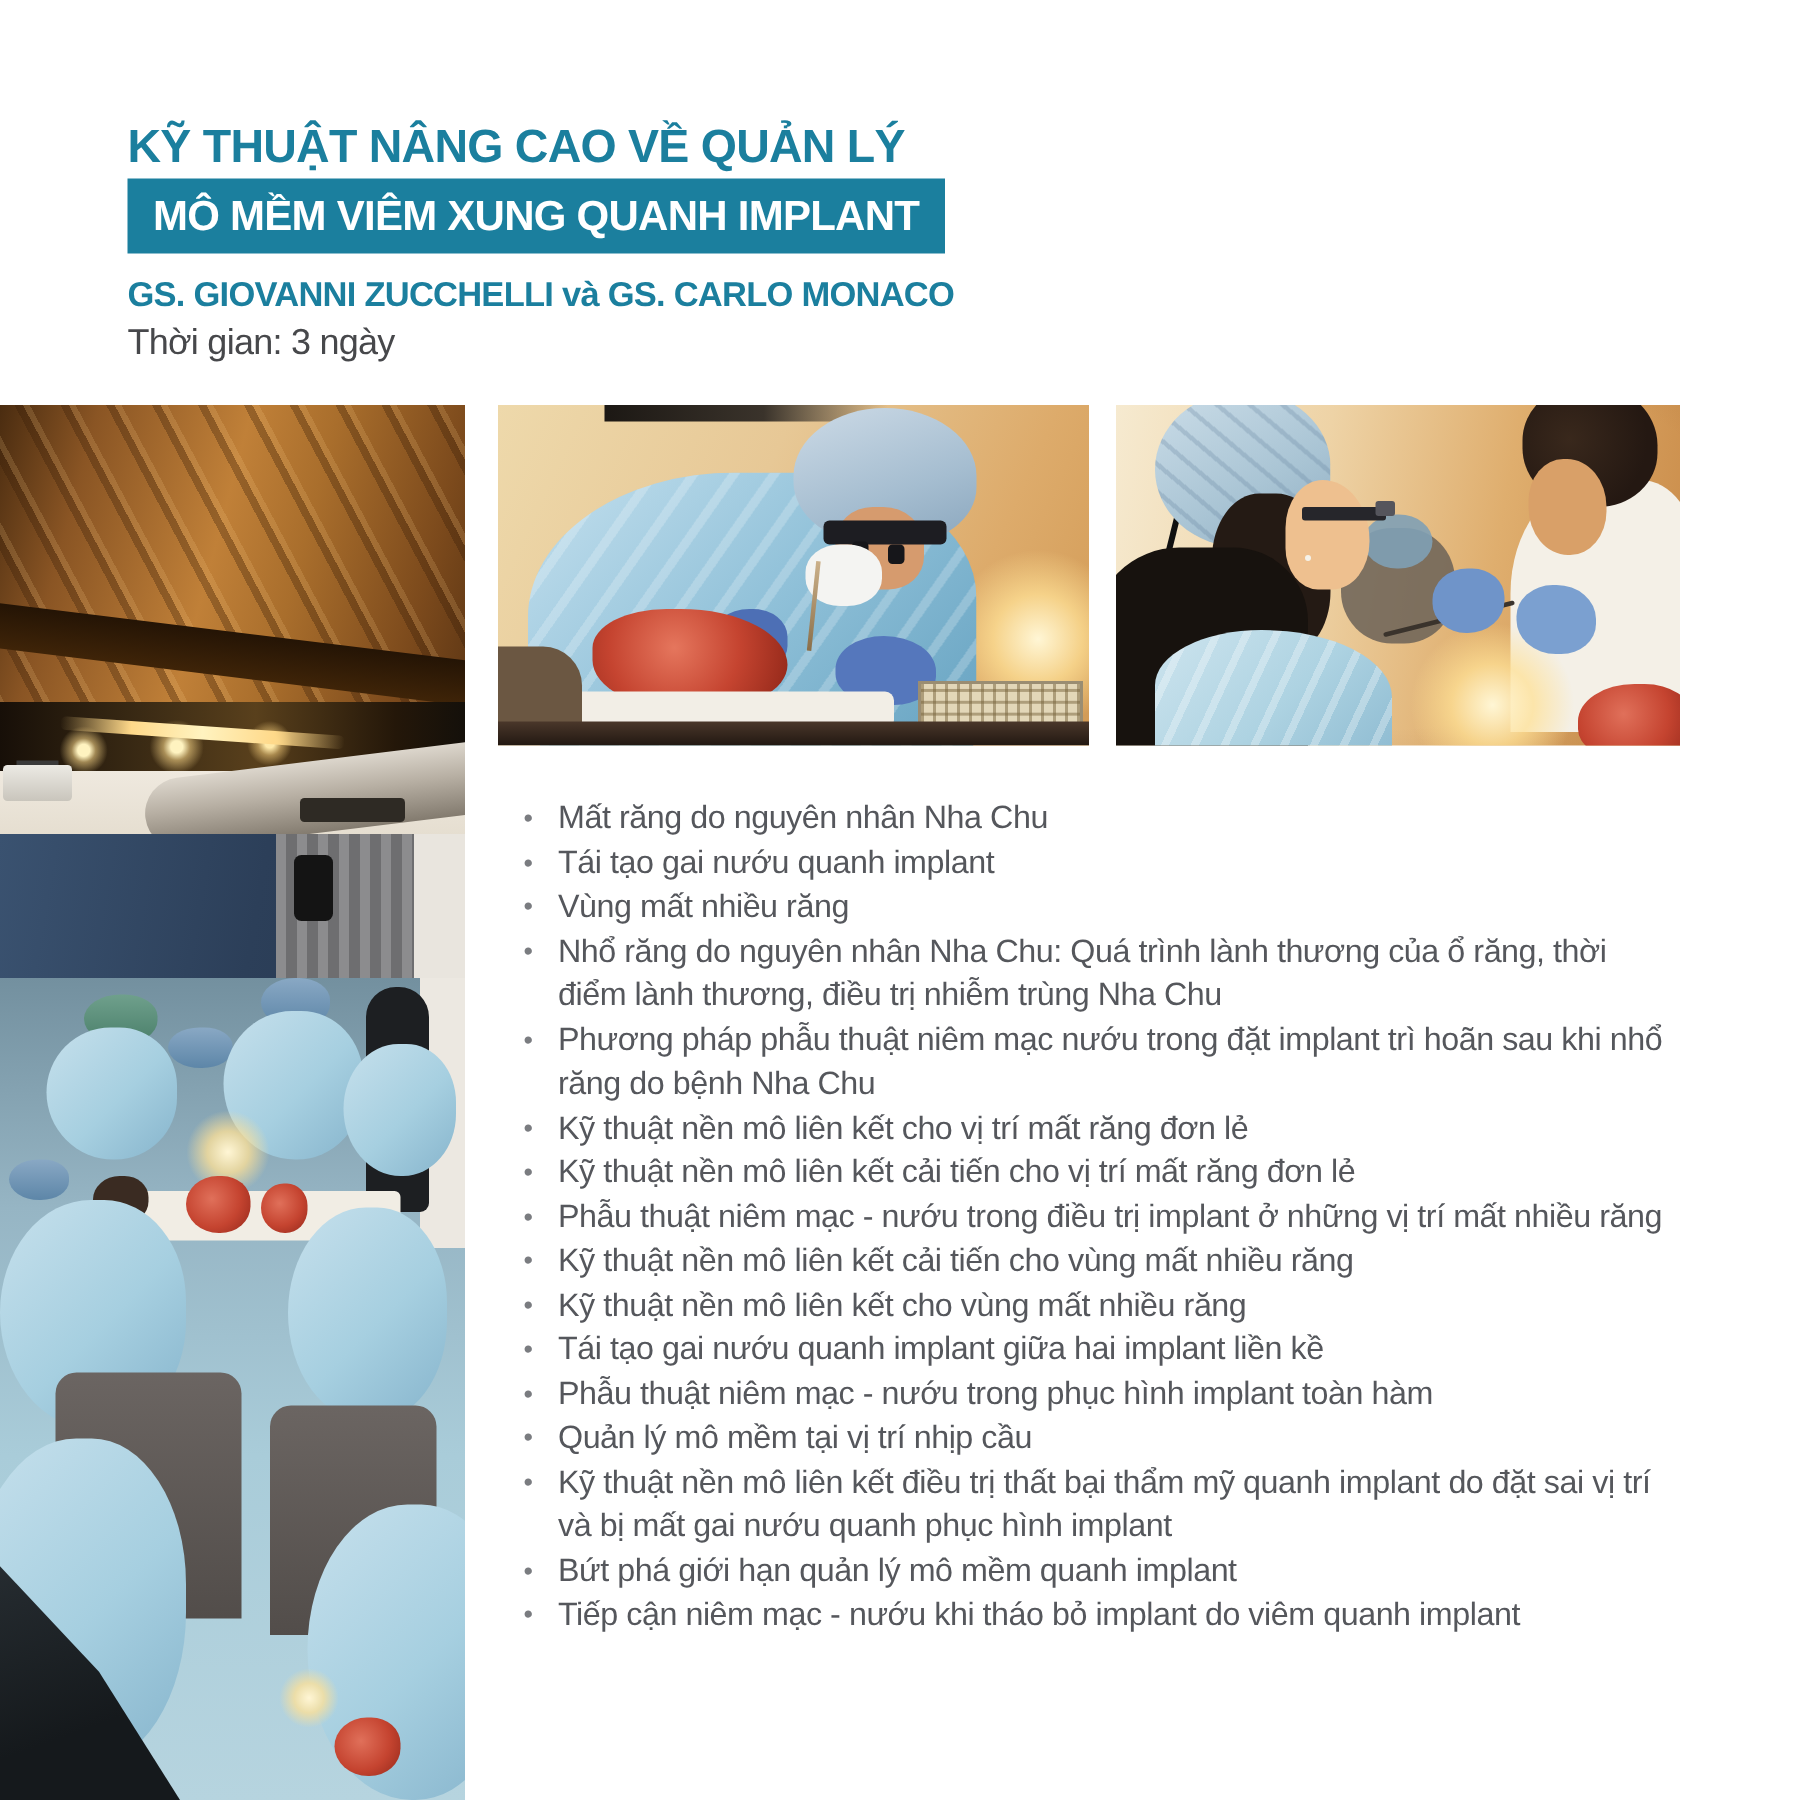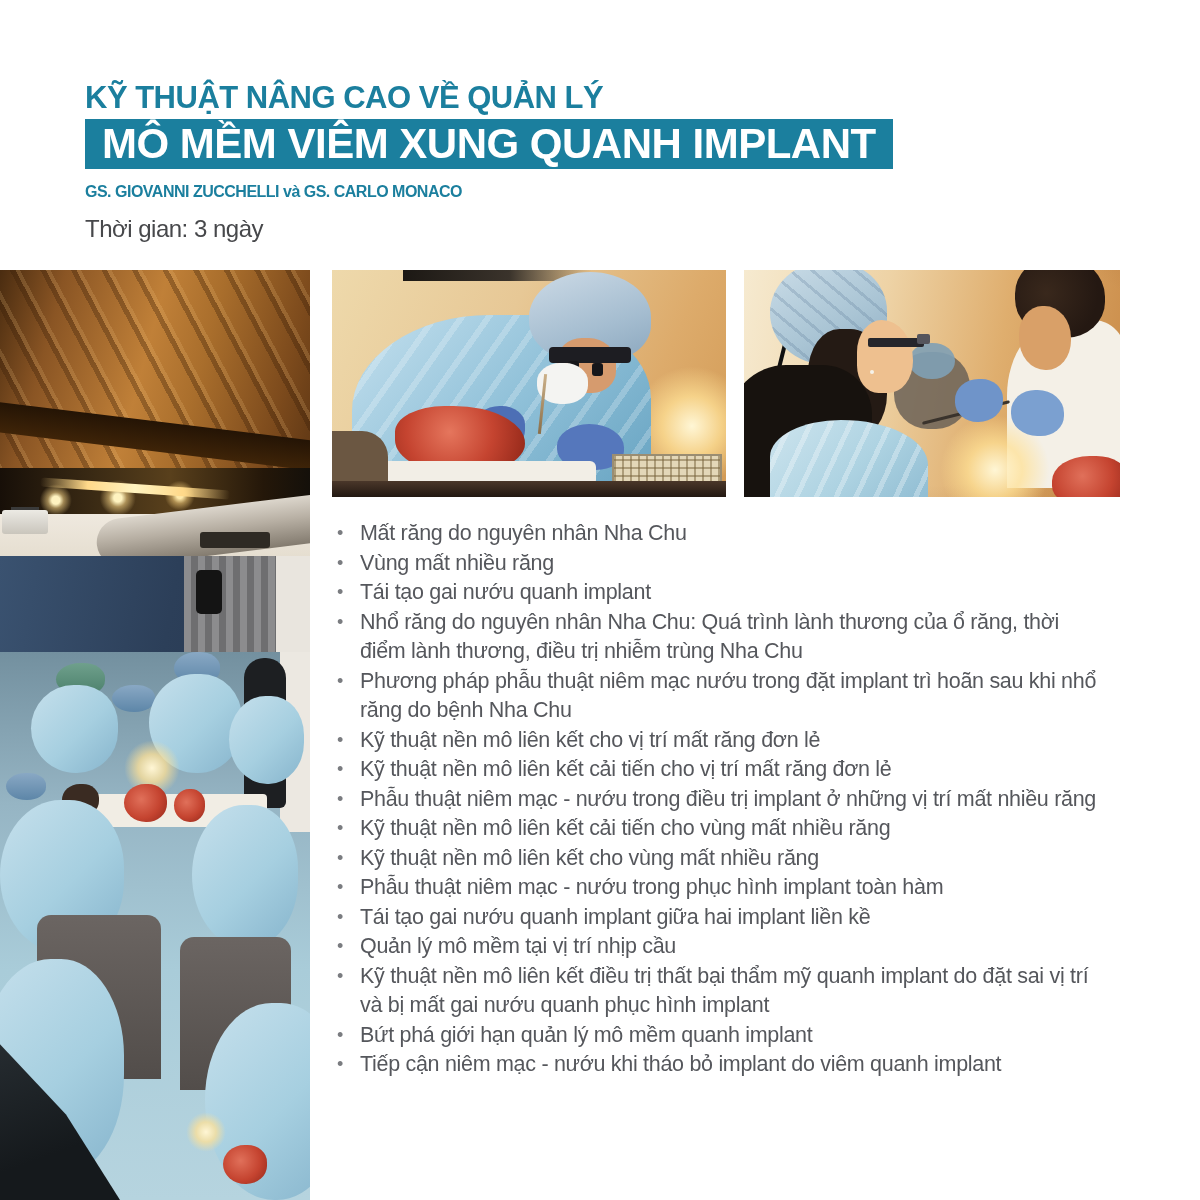--- a/index.html
+++ b/index.html
@@ -3,23 +3,23 @@
 <meta charset="utf-8">
 <style>
   html,body{margin:0;padding:0;background:#ffffff;}
   .page{position:relative;width:1200px;height:1200px;background:#ffffff;overflow:hidden;
         font-family:"Liberation Sans","DejaVu Sans",sans-serif;}
 
   
   .title1{position:absolute;left:85px;top:80px;font-size:31px;font-weight:bold;
           color:#1b7f9e;letter-spacing:-0.5px;white-space:nowrap;}
   .title2-banner{position:absolute;left:85px;top:119px;background:#1b7f9e;color:#ffffff;
-          font-size:42px;font-weight:bold;letter-spacing:-0.5px;height:50px;line-height:50px;
+          font-size:28px;font-weight:bold;letter-spacing:-0.5px;height:50px;line-height:50px;
           padding:0 17px;white-space:nowrap;}
-  .speakers{position:absolute;left:85px;top:183px;font-size:16px;font-weight:bold;
+  .speakers{position:absolute;left:85px;top:183px;font-size:23px;font-weight:bold;
           color:#1b7f9e;letter-spacing:-0.5px;white-space:nowrap;}
   .duration{position:absolute;left:85px;top:215px;font-size:24px;color:#47484b;
           letter-spacing:-0.5px;white-space:nowrap;}
 
   
   .photo{position:absolute;overflow:hidden;}
   .photo *{position:absolute;}
   .photo-left{left:0;top:270px;width:310px;height:930px;background:#8fa9b8;}
   .photo-center{left:332px;top:270px;width:394px;height:227px;
       background:linear-gradient(115deg,#eed9ab 0%,#e7c896 40%,#ddab6b 75%,#d29a55 100%);}
@@ -130,21 +130,21 @@
   .r-mface{right:13%;top:16%;width:14%;height:28%;border-radius:44% 50% 46% 50%;background:#d9a068;}
   .r-mshirt{right:-3%;top:22%;width:33%;height:74%;border-radius:45% 30% 0 0;background:#f4f0e7;}
   .r-mglove1{left:56%;top:48%;width:13%;height:19%;border-radius:48% 44% 50% 46%;background:#6f94c9;}
   .r-mglove2{left:71%;top:53%;width:14%;height:20%;border-radius:46% 50% 44% 50%;background:#7ba0d0;}
   .r-neck{left:47%;top:62%;width:90px;height:3px;background:#3a332c;transform:rotate(-14deg);border-radius:2px;}
   .r-glow{left:52%;top:64%;width:110px;height:110px;}
   .r-meat{right:-2%;bottom:-4%;width:20%;height:22%;border-radius:50% 42% 46% 40%;
       background:radial-gradient(circle at 40% 40%,#e0705a 0%,#c54430 55%,#92271a 100%);}
 
   
-  .topics{position:absolute;left:332px;top:519px;width:768px;margin:0;padding:0;list-style:none;}
+  .topics{position:absolute;left:332px;top:519px;width:768px;margin:12px;padding:0;list-style:none;}
   .topics li{position:relative;padding-left:28px;font-size:21.5px;line-height:29.5px;
       color:#55575c;letter-spacing:-0.3px;}
   .topics li::before{content:"\2022";position:absolute;left:5px;top:0;color:#7a7c80;font-size:18px;}
 </style>
 </head>
 <body>
 
 <div class="page">
 
   <div class="title1">KỸ THUẬT NÂNG CAO VỀ QUẢN LÝ</div>
@@ -240,30 +240,30 @@
     <div class="r-neck"></div>
     <div class="r-glow lamp-glow"></div>
     <div class="r-drape"></div>
     <div class="r-mglove1"></div>
     <div class="r-mglove2"></div>
     <div class="r-meat"></div>
   </div>
 
   <ul class="topics">
     <li>Mất răng do nguyên nhân Nha Chu</li>
+    <li>Tái tạo gai nướu quanh implant</li>
     <li>Vùng mất nhiều răng</li>
-    <li>Tái tạo gai nướu quanh implant</li>
     <li>Nhổ răng do nguyên nhân Nha Chu: Quá trình lành thương của ổ răng, thời điểm lành thương, điều trị nhiễm trùng Nha Chu</li>
     <li>Phương pháp phẫu thuật niêm mạc nướu trong đặt implant trì hoãn sau khi nhổ răng do bệnh Nha Chu</li>
     <li>Kỹ thuật nền mô liên kết cho vị trí mất răng đơn lẻ</li>
     <li>Kỹ thuật nền mô liên kết cải tiến cho vị trí mất răng đơn lẻ</li>
     <li>Phẫu thuật niêm mạc - nướu trong điều trị implant ở những vị trí mất nhiều răng</li>
     <li>Kỹ thuật nền mô liên kết cải tiến cho vùng mất nhiều răng</li>
     <li>Kỹ thuật nền mô liên kết cho vùng mất nhiều răng</li>
+    <li>Tái tạo gai nướu quanh implant giữa hai implant liền kề</li>
     <li>Phẫu thuật niêm mạc - nướu trong phục hình implant toàn hàm</li>
-    <li>Tái tạo gai nướu quanh implant giữa hai implant liền kề</li>
     <li>Quản lý mô mềm tại vị trí nhịp cầu</li>
     <li>Kỹ thuật nền mô liên kết điều trị thất bại thẩm mỹ quanh implant do đặt sai vị trí và bị mất gai nướu quanh phục hình implant</li>
     <li>Bứt phá giới hạn quản lý mô mềm quanh implant</li>
     <li>Tiếp cận niêm mạc - nướu khi tháo bỏ implant do viêm quanh implant</li>
   </ul>
 
 </div>
 
 </body></html>

